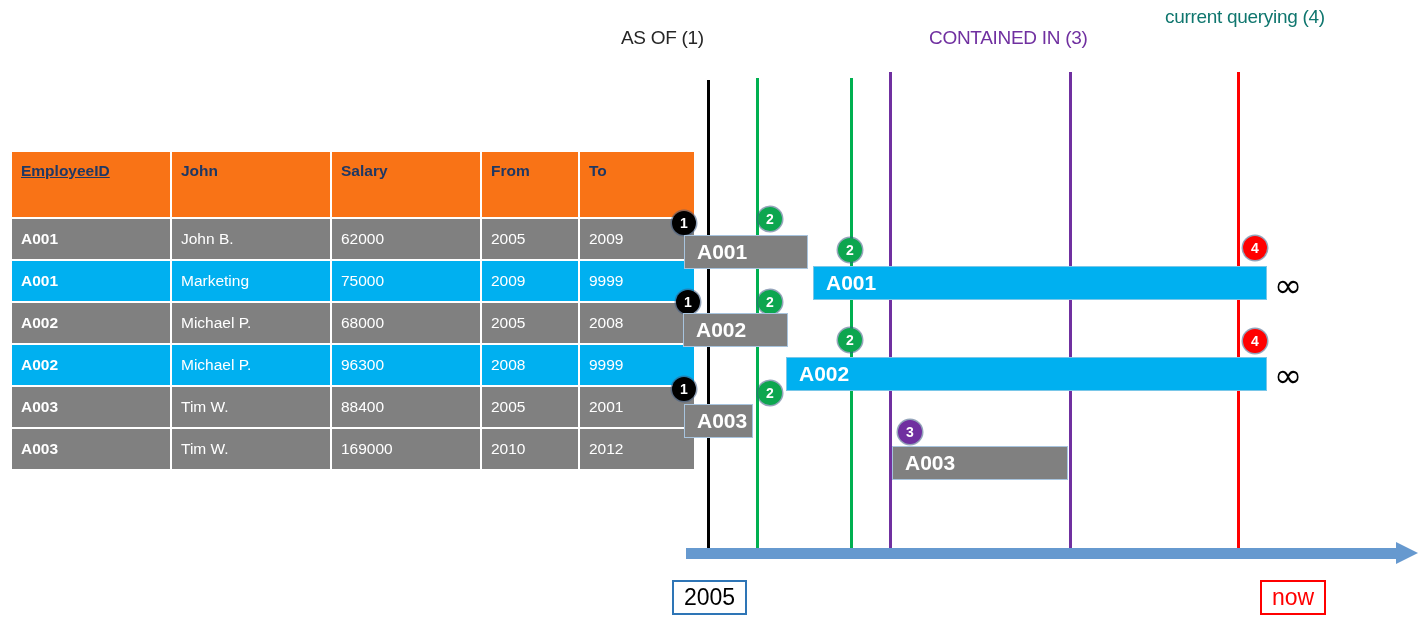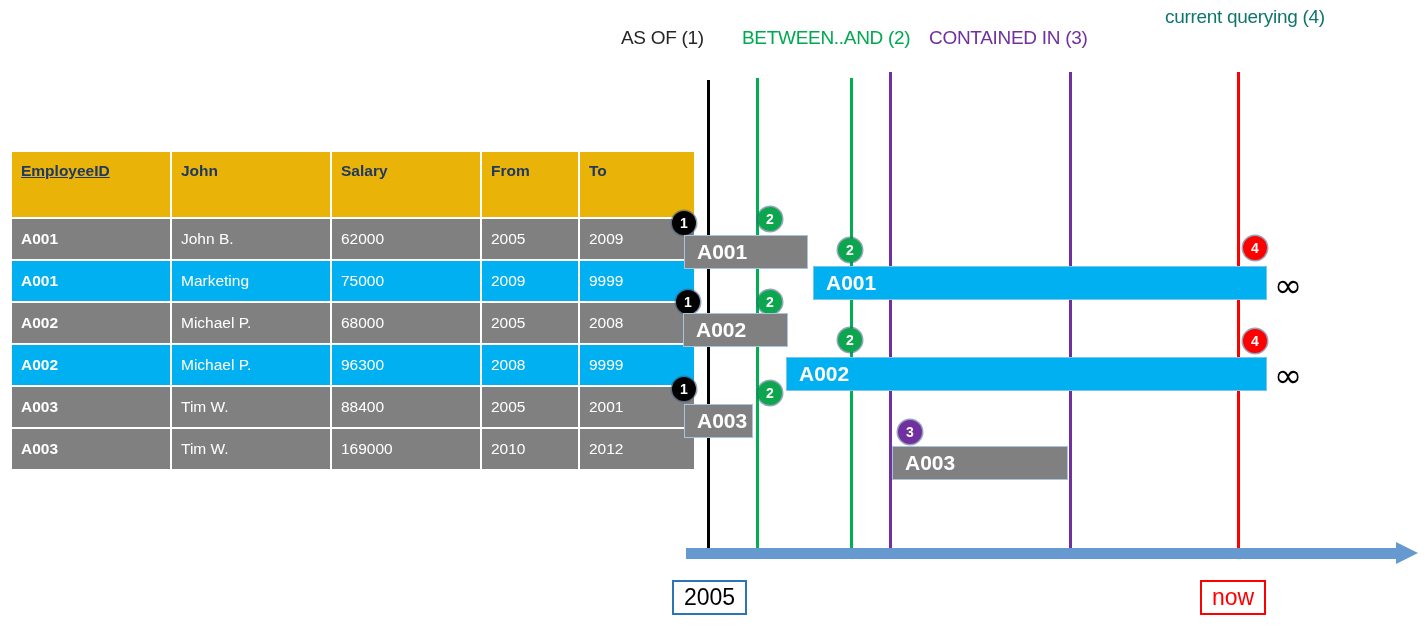--- a/index.html
+++ b/index.html
@@ -22,21 +22,21 @@
   }
   #emp-table th, #emp-table td{
     padding:7px 9px;
     font-size:15.5px;
     text-align:left;
     vertical-align:middle;
     white-space:nowrap;
     overflow:hidden;
   }
   #emp-table thead th{
-    background:#eab308;
+    background:#f97316;
     color:#1f3864;
     font-weight:bold;
     height:48px;
     vertical-align:top;
     padding-top:10px;
   }
   #emp-table thead th.first{ text-decoration:underline; }
   #emp-table tbody tr.gray td{ background:#808080; color:#ffffff; }
   #emp-table tbody tr.cyan td{ background:#00b0f0; color:#ffffff; }
   #emp-table tbody td{ height:26px; }
@@ -120,21 +120,21 @@
 
   .axis-box{
     position:absolute;
     box-sizing:border-box;
     padding:2px 10px;
     font-size:23px;
     background:#ffffff;
     pointer-events:auto;
   }
   #box-2005{ left:672px; top:580px; border:2px solid #2e75b6; color:#000; }
-  #box-now { left:1200px; top:580px; border:2px solid #ff0000; color:#ff0000; }
+  #box-now { left:1260px; top:580px; border:2px solid #ff0000; color:#ff0000; }
 
   #axis-title{
     position:absolute;
     left:840px; top:576px;
     font-size:30px;
     color:#000;
     white-space:nowrap;
   }
 </style>
 </head>
@@ -192,21 +192,20 @@
         <td>169000</td>
         <td>2010</td>
         <td>2012</td>
       </tr>
     </tbody>
 </table>
 
 <div id="diagram">
 
   <div class="legend" style="left:621px; top:27px; color:#262626;">AS OF (1)</div>
-  <div class="legend" style="left:742px; top:27px; color:#00a84f;">BETWEEN..AND (2)</div>
   <div class="legend" style="left:929px; top:27px; color:#7030a0;">CONTAINED IN (3)</div>
   <div class="legend two-line" style="left:1165px; top:7px; color:#0f766e;text-align:center;">
     <div>current querying (4)</div>
   </div>
 
   <div class="vline" style="left:707px; top:80px; height:478px; background:#000000;"></div>
   <div class="vline" style="left:756px; top:78px; height:480px; background:#00b050;"></div>
   <div class="vline" style="left:850px; top:78px; height:480px; background:#00b050;"></div>
   <div class="vline" style="left:889px; top:72px; height:486px; background:#7030a0;"></div>
   <div class="vline" style="left:1069px; top:72px; height:486px; background:#7030a0;"></div>

